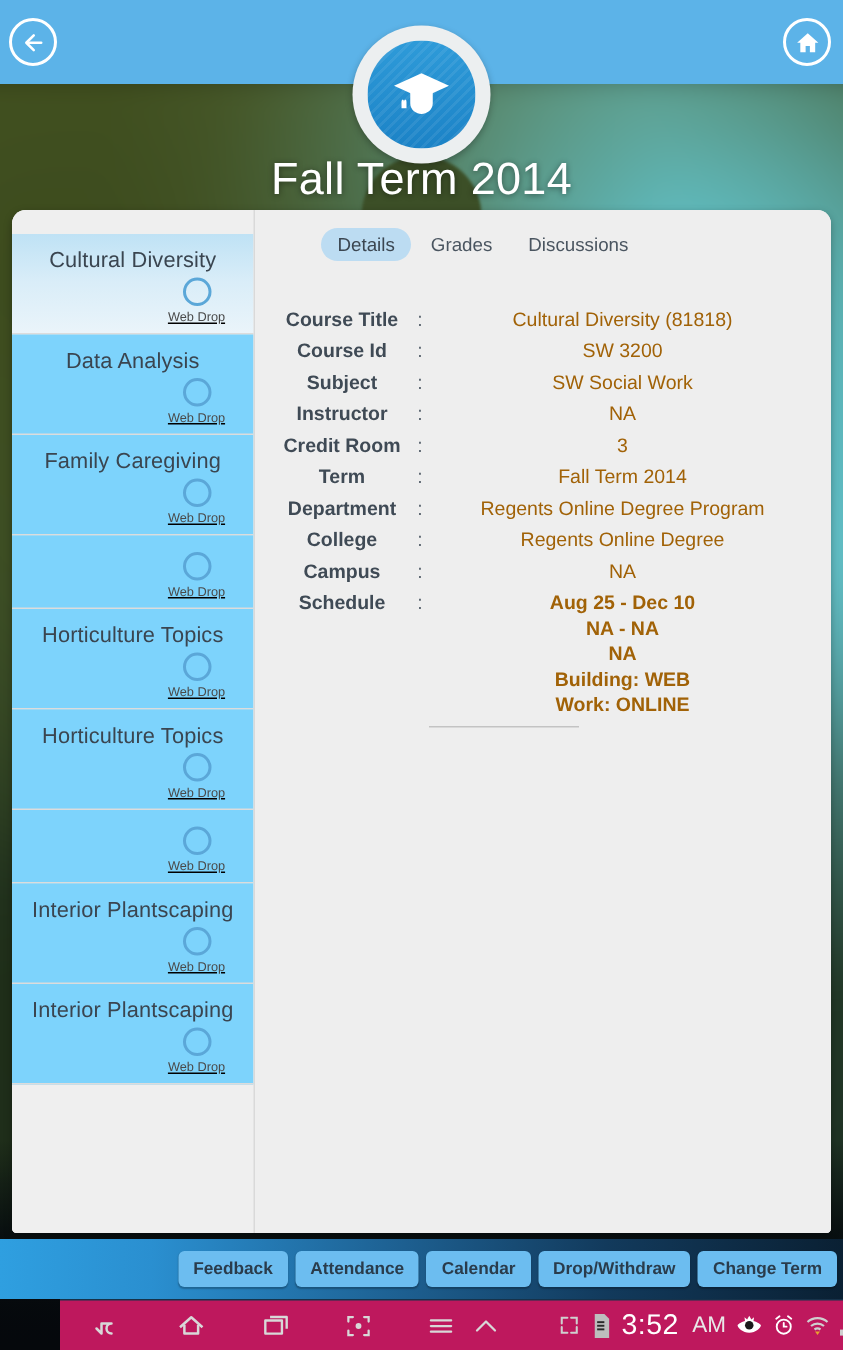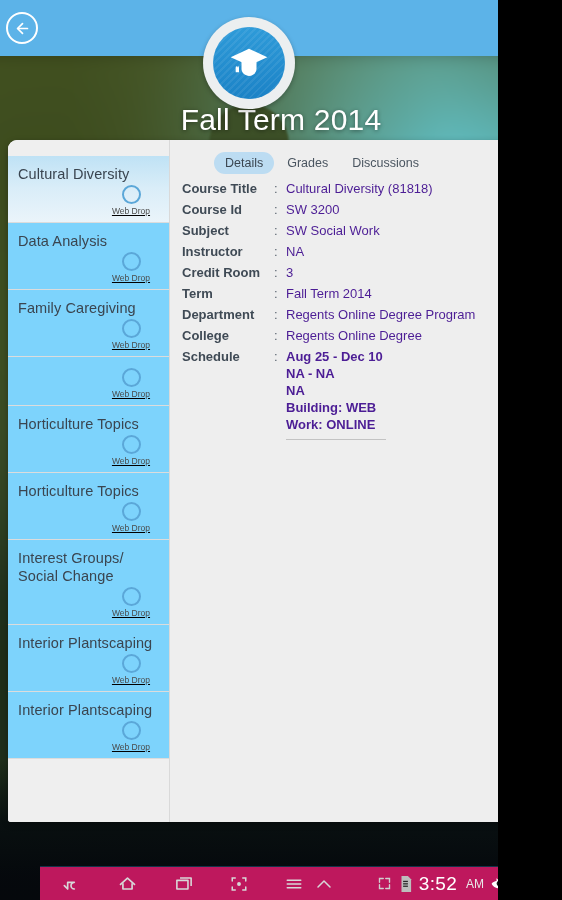--- a/index.html
+++ b/index.html
@@ -2,21 +2,21 @@
 <html><head>
 <meta charset="utf-8">
 <style>
   * { box-sizing: border-box; margin: 0; padding: 0; }
   html, body {
     width: 562px; height: 900px;
     font-family: "Liberation Sans", sans-serif;
     background: #000;
     overflow: hidden;
   }
-  #app { position: relative; width: 498px; height: 900px; overflow: hidden; }
+  #app { position: relative; width: 562px; height: 900px; overflow: hidden; }
 
   
   .bg-photo {
     position: absolute; left: -40px; top: 40px; width: 642px; height: 830px;
     background:
       radial-gradient(circle at 14% 18%, rgba(60,74,28,0.95) 0%, rgba(40,52,20,0) 46%),
       radial-gradient(circle at 33% 40%, rgba(86,104,46,0.85) 0%, rgba(60,72,32,0) 42%),
       radial-gradient(circle at 74% 22%, rgba(96,210,228,0.9) 0%, rgba(70,170,190,0) 40%),
       radial-gradient(circle at 90% 40%, rgba(120,225,235,0.75) 0%, rgba(90,190,205,0) 38%),
       radial-gradient(circle at 60% 12%, rgba(150,200,170,0.5) 0%, rgba(120,170,140,0) 34%),
@@ -75,20 +75,21 @@
   
   .card {
     position: absolute; left: 8px; top: 140px;
     width: 546px; height: 682px;
     background: #eeeeee;
     border-radius: 9px 9px 3px 3px;
     overflow: hidden;
     display: flex;
     box-shadow: 0 2px 6px rgba(0,0,0,0.3);
     z-index: 4;
+    text-align: center;
   }
   
   .card-bump {
     position: absolute; left: 50%; top: 104px; transform: translateX(-50%);
     width: 80px; height: 80px; border-radius: 50%;
     background: #3c4f27;
     filter: blur(1px);
     z-index: 3;
   }
 
@@ -133,28 +134,28 @@
     padding: 12px 10px 10px 12px;
     overflow: hidden;
   }
   .tabs { display: flex; align-items: center; gap: 2px; padding-left: 32px; }
   .tab {
     font-size: 12.5px; color: #4a5560; padding: 4px 11px;
     border-radius: 11px; cursor: pointer; white-space: nowrap;
   }
   .tab.active { background: #bcdcf2; color: #3b4651; }
 
-  .detail-table { margin-top: 4px; width: 100%; border-collapse: collapse; }
+  .detail-table { margin-top: 28px; width: 100%; border-collapse: collapse; }
   .detail-table td { vertical-align: top; padding: 2px 0; }
   .d-label {
     font-size: 13px; font-weight: bold; color: #3f4a55;
     width: 92px; line-height: 17px;
   }
   .d-colon { width: 12px; font-size: 13px; color: #5c6671; line-height: 17px; }
-  .d-value { font-size: 13px; color: #4c1d95; line-height: 17px; }
+  .d-value { font-size: 13px; color: #a16207; line-height: 17px; }
   .sched-line { display: block; line-height: 17px; font-weight: bold; }
   .sched-rule {
     margin-top: 6px; width: 100px; height: 1px; background: #c3c3c3;
   }
 
   
   .actionbar {
     position: absolute; left: 0; bottom: 34px; width: 562px; height: 40px;
     background: linear-gradient(90deg, #2f9fe0 0%, #2a8fd0 18%, #1d5f90 48%, #123a5c 72%, #0a2033 100%);
     display: flex; align-items: center; justify-content: flex-end;
@@ -176,21 +177,21 @@
     background: #be185d; border-top: 1px solid #16324a;
     display: flex; align-items: center;
     z-index: 8;
     margin-left: 40px;
   }
   .nav-left { display: flex; align-items: center; gap: 34px; padding-left: 20px; }
   .nav-right {
     margin-left: auto; display: flex; align-items: center; gap: 7px; padding-right: 8px;
   }
   .clock { color: #fff; font-size: 19px; letter-spacing: 0.3px; }
-  .ampm { color: #e8e8e8; font-size: 12px; margin-left: 2px; }
+  .ampm { color: #e8e8e8; font-size: 15px; margin-left: 2px; }
   .nav-icon { cursor: pointer; display: flex; align-items: center; }
   .stat-icon { display: flex; align-items: center; }
 </style>
 </head>
 <body>
 
 <div id="app">
 
   <div class="bg-photo"></div>
   <div class="bg-dark-bottom"></div>
@@ -268,21 +269,20 @@
 
       <div class="course-item">
         <div class="course-name">Horticulture Topics</div>
         <div class="badge-wrap">
           <div class="badge-circle"></div>
           <div class="badge-label">Web Drop</div>
         </div>
       </div>
 
       <div class="course-item">
-        <div class="course-name">Interest Groups/ Social Change</div>
         <div class="badge-wrap">
           <div class="badge-circle"></div>
           <div class="badge-label">Web Drop</div>
         </div>
       </div>
 
       <div class="course-item">
         <div class="course-name">Interior Plantscaping</div>
         <div class="badge-wrap">
           <div class="badge-circle"></div>
@@ -342,39 +342,51 @@
         </tr>
         <tr>
           <td class="d-label">Department</td>
           <td class="d-colon">:</td>
           <td class="d-value">Regents Online Degree Program</td>
         </tr>
         <tr>
           <td class="d-label">College</td>
           <td class="d-colon">:</td>
           <td class="d-value">Regents Online Degree</td>
+        </tr>
+        <tr>
+          <td class="d-label">Campus</td>
+          <td class="d-colon">:</td>
+          <td class="d-value">NA</td>
         </tr>
         <tr>
           <td class="d-label">Schedule</td>
           <td class="d-colon">:</td>
           <td class="d-value">
             <span class="sched-line">Aug 25 - Dec 10</span>
             <span class="sched-line">NA - NA</span>
             <span class="sched-line">NA</span>
             <span class="sched-line">Building: WEB</span>
             <span class="sched-line">Work: ONLINE</span>
             <div class="sched-rule"></div>
           </td>
         </tr>
       </tbody>
         </table>
 
     </div>
   </div>
 
+  <div class="actionbar">
+    <div class="action-btn">Feedback</div>
+    <div class="action-btn">Attendance</div>
+    <div class="action-btn">Calendar</div>
+    <div class="action-btn">Drop/Withdraw</div>
+    <div class="action-btn">Change Term</div>
+  </div>
 
   <div class="navbar">
     <div class="nav-left">
       <span class="nav-icon">
         <svg width="22" height="20" viewBox="0 0 24 24" fill="none" stroke="#d8d8d8" stroke-width="2" stroke-linecap="round" stroke-linejoin="round">
           <path d="M4 14 L8 18 L8 10 L16 10 A4 4 0 0 0 16 18"></path>
         </svg>
       </span>
       <span class="nav-icon">
         <svg width="23" height="20" viewBox="0 0 24 24" fill="none" stroke="#d8d8d8" stroke-width="2" stroke-linejoin="round">

